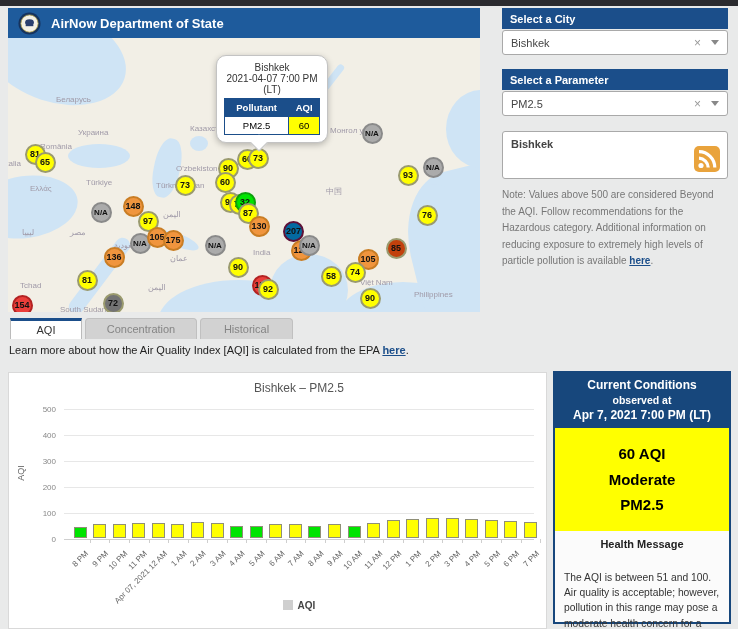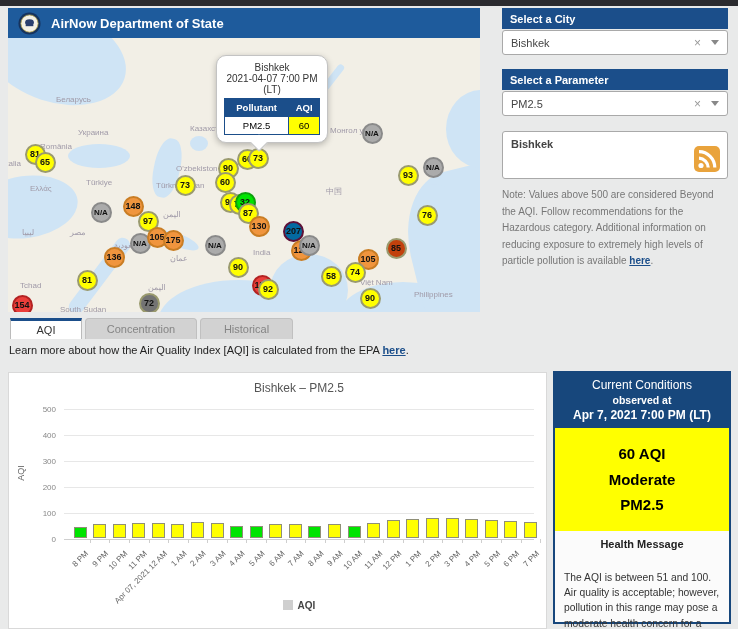--- a/index.html
+++ b/index.html
@@ -75,21 +75,21 @@
   .xtickmark { position:absolute; width:1px; height:4px; background:#cfcfcf; top:130px; }
   .xlab { position:absolute; top:140px; width:0; }
   .xlab span { position:absolute; right:0; top:0; white-space:nowrap; font-size:8px; color:#666;
                transform:rotate(-45deg); transform-origin:top right; }
   .legend { position:absolute; left:55px; top:227px; width:470px; text-align:center; font-size:10px; color:#444; font-weight:bold; }
   .legend .sw { display:inline-block; width:10px; height:10px; background:#cfcfcf; margin-right:5px; vertical-align:-1px; }
 
   
   .cc { position:absolute; left:553px; top:371px; width:178px; height:253px; background:#fbfbfb; border:2px solid #17477c; }
   .cc-hdr { background:#17477c; color:#fff; text-align:center; padding:5px 4px 6px; }
-  .cc-hdr .l1 { font-size:12px; font-weight:normal; }
+  .cc-hdr .l1 { font-size:12px; font-weight:bold; }
   .cc-hdr .l2 { font-size:10.5px; font-weight:bold; margin-top:2px; }
   .cc-hdr .l3 { font-size:12px; font-weight:bold; margin-top:2px; }
   .cc-aqi { background:#ffff00; text-align:center; padding:13px 4px; }
   .cc-aqi div { font-size:15px; font-weight:bold; color:#000; line-height:1.7; }
   .cc-health { padding:7px 9px; }
   .cc-health .ht { text-align:center; font-size:11px; font-weight:bold; color:#222; margin-bottom:20px; }
   .cc-health .hb { font-size:10.3px; color:#333; line-height:1.5; }
 </style>
 </head>
 <body>
@@ -155,21 +155,21 @@
         <div class="marker m-usg" style="left: 114.5px; top: 157.5px; background: rgb(240, 149, 62);">148</div>
         <div class="marker m-mod" style="left: 166.5px; top: 136.5px; background: rgb(255, 255, 0);">73</div>
         <div class="marker m-mod" style="left: 129.5px; top: 172.5px; background: rgb(255, 255, 0);">97</div>
         <div class="marker m-na" style="left: 121.5px; top: 194.5px; background: rgb(171, 171, 171);">N/A</div>
         <div class="marker m-usg" style="left: 138.5px; top: 188.5px; background: rgb(240, 149, 62);">105</div>
         <div class="marker m-usg" style="left: 154.5px; top: 191.5px; background: rgb(240, 149, 62);">175</div>
         <div class="marker m-na" style="left: 196.5px; top: 196.5px; background: rgb(171, 171, 171);">N/A</div>
         <div class="marker m-usg" style="left: 95.5px; top: 208.5px; background: rgb(240, 149, 62);">136</div>
         <div class="marker m-mod" style="left: 68.5px; top: 231.5px; background: rgb(255, 255, 0);">81</div>
         <div class="marker m-unh" style="left: 3.5px; top: 244.5px; background: rgb(234, 62, 58);">154</div>
-        <div class="marker m-mod" style="left: 94.5px; top: 254.5px; background: #737373; margin-left: 36px;">72</div>
+        <div class="marker m-mod" style="left: 94.5px; top: 254.5px; background: #737373;">72</div>
         <div class="marker m-mod" style="left: 219.5px; top: 218.5px; background: rgb(255, 255, 0);">90</div>
         <div class="marker m-unh" style="left: 243.5px; top: 224.5px; background: rgb(234, 62, 58);">152</div>
         <div class="marker m-mod" style="left: 249.5px; top: 240.5px; background: rgb(255, 255, 0);">92</div>
         <div class="marker m-mod" style="left: 209.5px; top: 119.5px; background: rgb(255, 255, 0);">90</div>
         <div class="marker m-mod" style="left: 206.5px; top: 133.5px; background: rgb(255, 255, 0);">60</div>
         <div class="marker m-mod" style="left: 211.5px; top: 153.5px; background: rgb(255, 255, 0);">96</div>
         <div class="marker m-mod" style="left: 220.5px; top: 155.5px; background: rgb(255, 255, 0);">73</div>
         <div class="marker m-good" style="left: 226.5px; top: 153.5px; background: rgb(0, 228, 0);">32</div>
         <div class="marker m-mod" style="left: 229.5px; top: 164.5px; background: rgb(255, 255, 0);">87</div>
         <div class="marker m-usg" style="left: 240.5px; top: 177.5px; background: rgb(240, 149, 62);">130</div>

